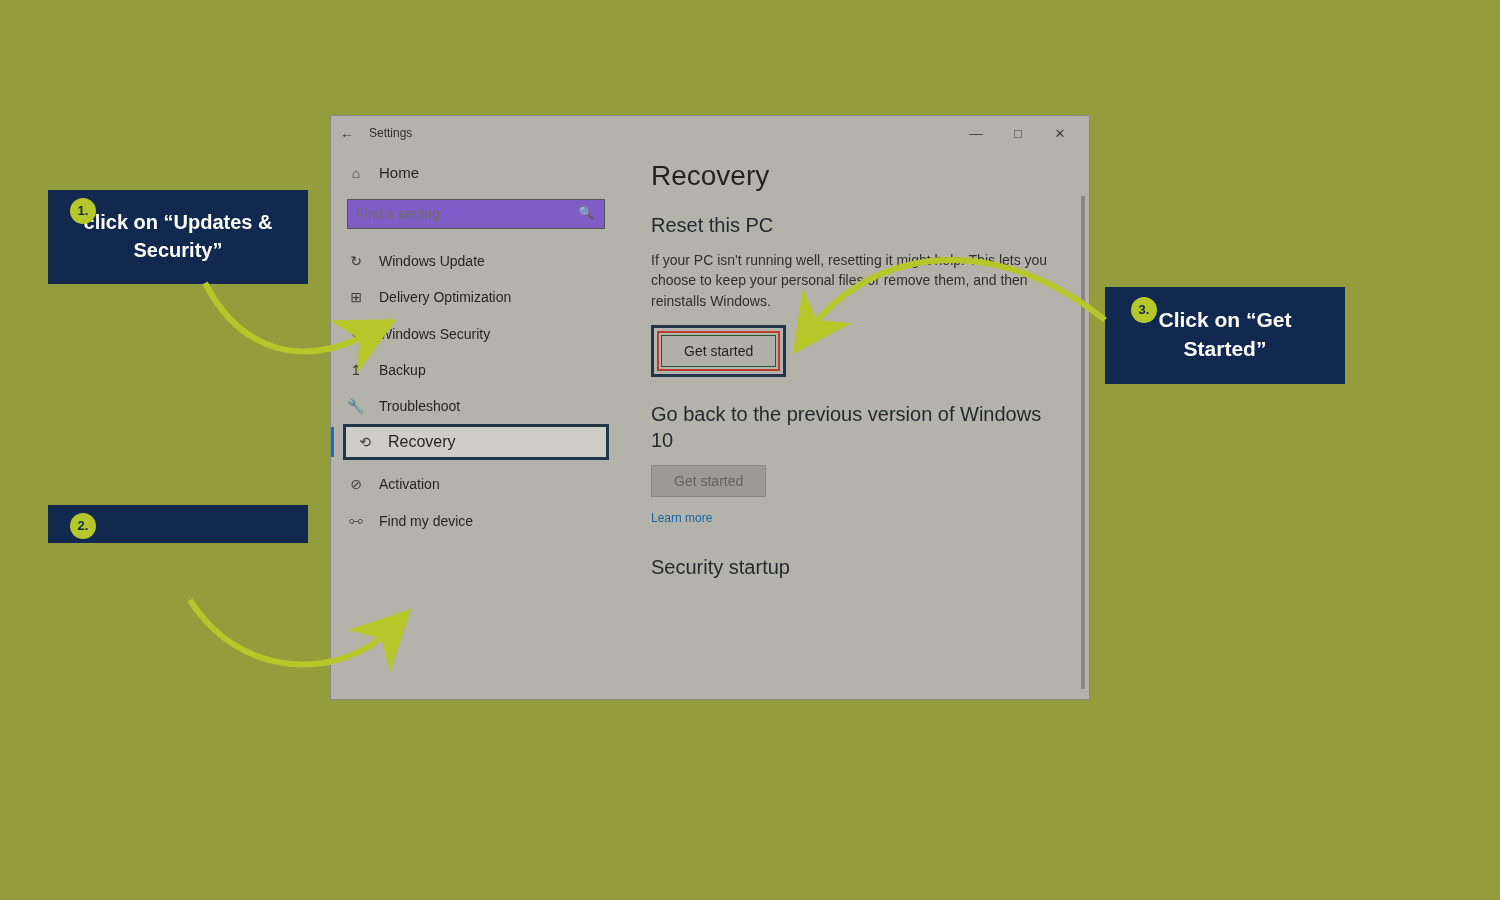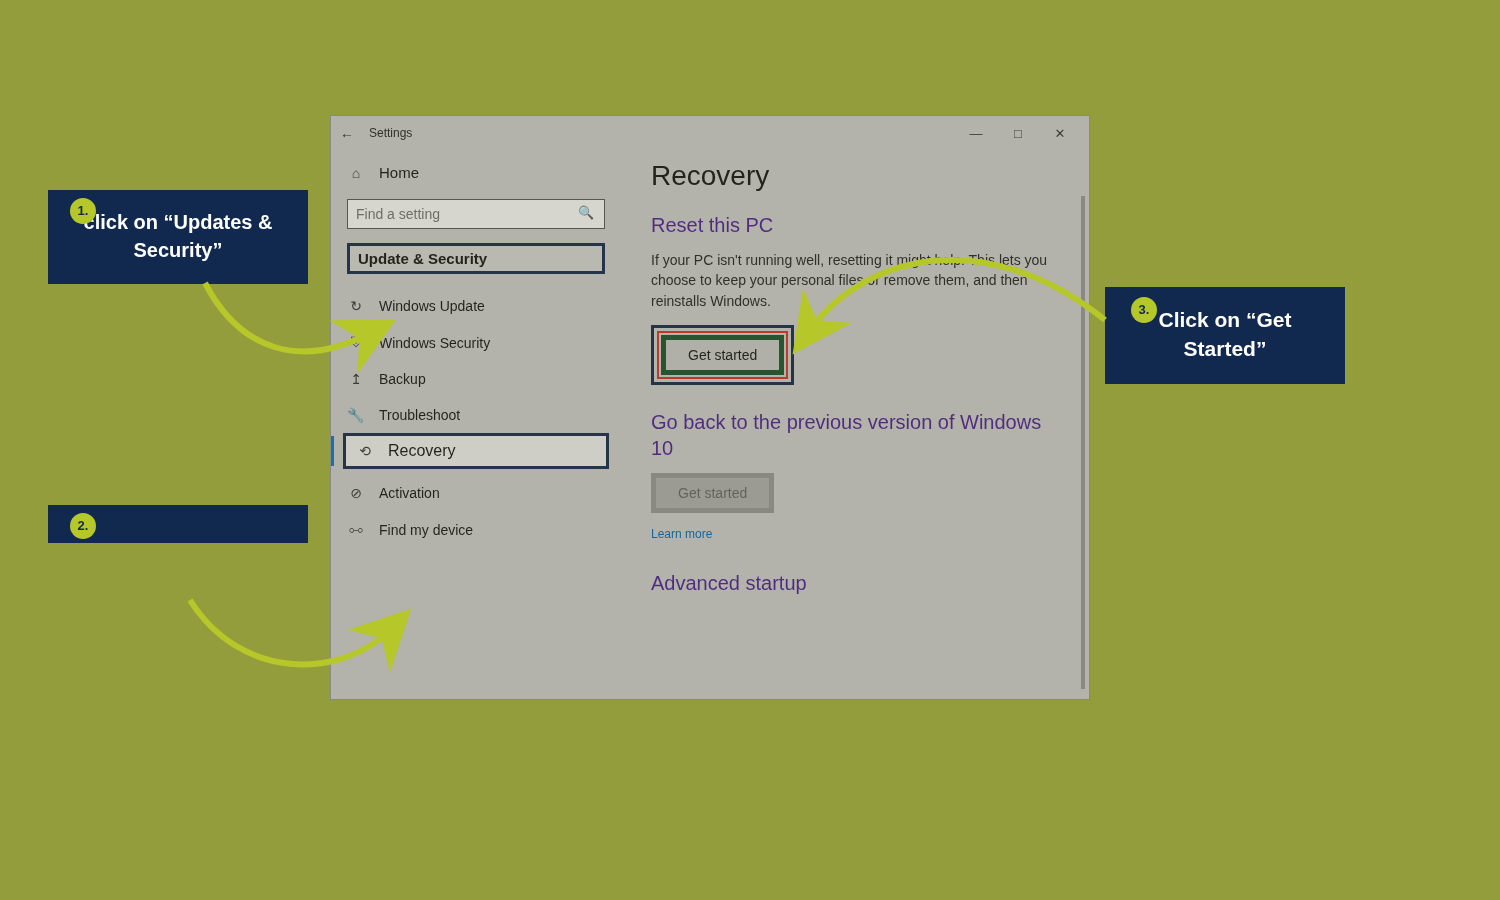--- a/index.html
+++ b/index.html
@@ -53,21 +53,21 @@
   .home-row {
     display: flex; align-items: center;
     padding: 8px 16px;
     font-size: 15px; color: #111;
     gap: 14px;
   }
   .search-wrap { padding: 10px 16px 14px 16px; }
   .search {
     width: 100%; height: 30px;
     border: 1px solid #555;
-    background: #ffffff;
+    background: #8b5cf6;
     padding: 0 40px 0 8px;
     font-size: 14px;
     position: relative;
   }
   .search-wrap { position: relative; }
   .search-wrap .sicon {
     position: absolute;
     right: 26px; top: 16px;
     font-size: 13px; color: #555;
   }
@@ -110,28 +110,28 @@
     padding: 10px 28px 0 30px;
     position: relative;
     overflow: hidden;
   }
   .main .scrollbar {
     position: absolute;
     right: 4px; top: 46px; bottom: 10px; width: 4px;
     background: #999;
   }
   .h1 { font-size: 28px; font-weight: 400; color: #111; margin-bottom: 20px; }
-  .h2 { font-size: 20px; font-weight: 400; color: #4c1d95; margin-bottom: 12px; margin-top:16px; line-height:1.3; }
+  .h2 { font-size: 20px; font-weight: 400; color: #0f172a; margin-bottom: 12px; margin-top:16px; line-height:1.3; }
   .p  { font-size: 14px; color: #222; line-height: 1.45; margin-bottom: 14px; max-width: 400px; }
   .btn {
     display: inline-block;
     padding: 7px 22px;
     font-size: 14px;
     background: #cdcccc;
-    border: 5px solid #14532d;
+    border: 1px solid #14532d;
     color: #111;
   }
   .btn.disabled { background:#b0b0b0; color:#666; border-color:#999; }
   .btn-frame-outer {
     display:inline-block;
     border: 3px solid #12294f;
     padding: 3px;
     margin-bottom: 8px;
   }
   .btn-frame-inner {
@@ -194,25 +194,28 @@
 
     <div class="sidebar">
       <div class="home-row">
         <span class="ic">⌂</span>
         <span>Home</span>
       </div>
       <div class="search-wrap">
         <input class="search" placeholder="Find a setting" style="">
         <span class="sicon">🔍</span>
       </div>
-      <div class="cat-header">Update &amp; Security</div>
 
       <div class="nav-item">
         <span class="ic">↻</span>
         <span>Windows Update</span>
+      </div>
+      <div class="nav-item">
+        <span class="ic">⊞</span>
+        <span>Delivery Optimization</span>
       </div>
       <div class="nav-item">
         <span class="ic">⛨</span>
         <span>Windows Security</span>
       </div>
       <div class="nav-item">
         <span class="ic">↥</span>
         <span>Backup</span>
       </div>
       <div class="nav-item">
@@ -243,21 +246,21 @@
         <span class="btn-frame-inner">
           <span class="btn">Get started</span>
         </span>
       </span>
 
       <div class="h2">Go back to the previous version of Windows 10</div>
       <span class="btn disabled">Get started</span>
       <br>
       <a class="link">Learn more</a>
 
-      <div class="h2" style="margin-top:28px">Advanced startup</div>
+      <div class="h2" style="margin-top:28px">Security startup</div>
     </div>
   </div>
 
   <div class="overlay"></div>
 </div>
 
 <div class="callout c1">
   <div class="num">1.</div>
   <div>click on “Updates &amp; Security”</div>
 </div>

